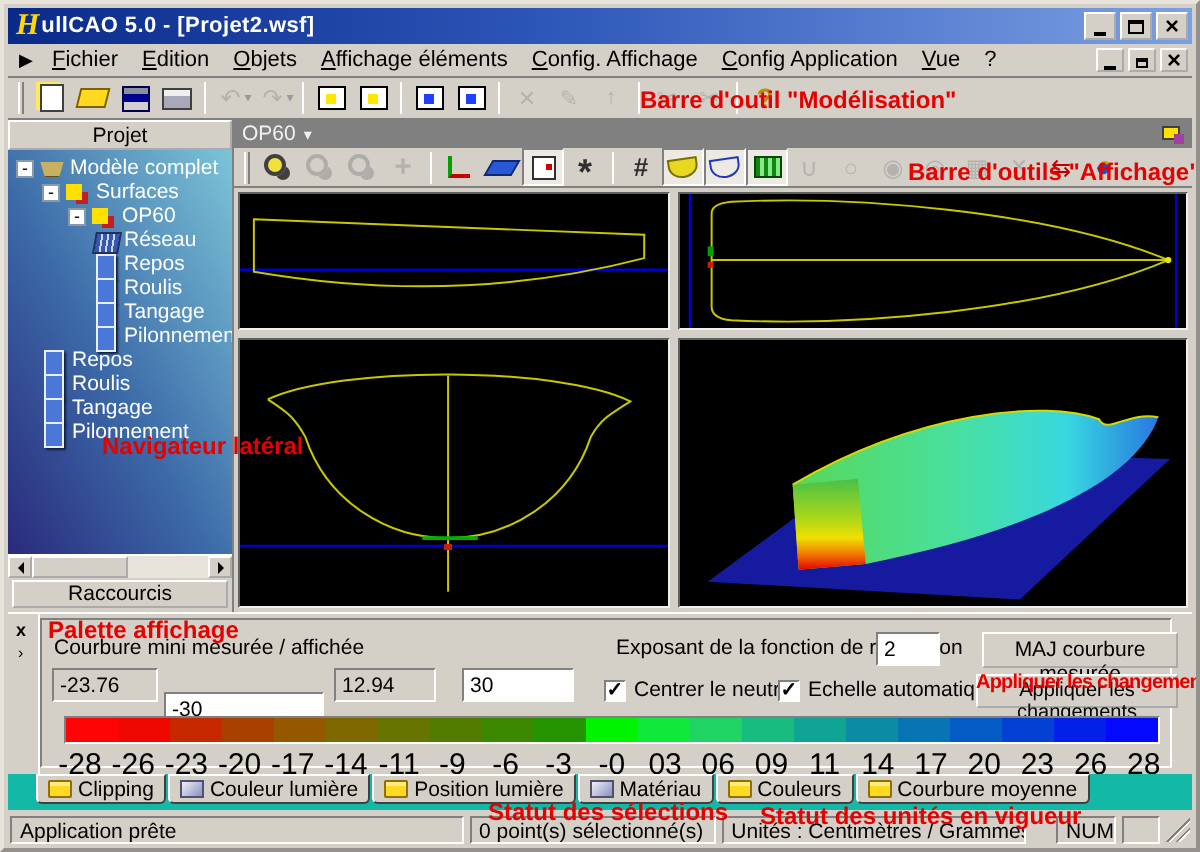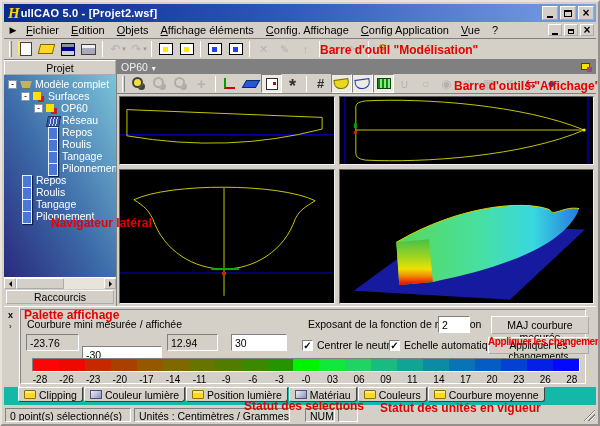--- a/index.html
+++ b/index.html
@@ -130,21 +130,21 @@
   .ed-box{position:absolute;height:17px;background:#fff;border:1px solid;border-color:#808080 #fff #fff #808080;
      font-size:10.5px;padding:1px 3px;font-family:"Liberation Sans",sans-serif;}
   .cb{position:absolute;display:flex;align-items:center;gap:4px;font-size:10.5px;}
   .cbbox{width:11px;height:11px;background:#fff;border:1px solid;border-color:#808080 #fff #fff #808080;
      font-size:10px;line-height:9px;text-align:center;font-weight:bold;}
   .cbbox::before{content:"✓";}
   .pbtn{position:absolute;background:#d4d0c8;border:1px outset #fff;font-size:10.5px;text-align:center;padding-top:2px;}
   .grad-wrap{position:absolute;left:11px;top:48px;width:548px;height:14px;border:1px solid;border-color:#808080 #fff #fff #808080;display:flex;}
   .grad-seg{flex:1;}
   .scale-row{position:absolute;left:8px;top:64px;width:554px;display:flex;justify-content:space-between;}
-  .scale-num{font-size:10px;color:#000;width:22px;text-align:center;}
+  .scale-num{font-size:15px;color:#000;width:22px;text-align:center;}
 
   
   .tabs-row{position:absolute;left:2px;top:385px;right:2px;height:18px;display:flex;align-items:flex-start;padding-left:14px;background:#14b8a6;}
   .tab{height:15px;background:#d4d0c8;border:1px solid #404040;border-top:1px solid #fff;border-left:1px solid #fff;
      border-radius:0 0 3px 3px;display:flex;align-items:center;gap:3px;padding:0 5px;font-size:10.5px;margin-right:1px;}
   .tab.selected{height:17px;border-top-color:#d4d0c8;background:#d8d4cc;}
   .tab-ic{width:12px;height:9px;flex:none;}
   .tab-ic-folder{background:#ffd820;border:1px solid #907000;border-radius:1px;box-shadow:inset 0 2px 0 #ffec80;}
   .tab-ic-palette{background:linear-gradient(135deg,#f0f0f8,#8890c0);border:1px solid #505070;}
 
@@ -565,20 +565,21 @@
         <span class="tab-ic tab-ic-folder"></span>
         <span class="tab-label">Couleurs</span>
       </div>
       <div class="tab">
         <span class="tab-ic tab-ic-folder"></span>
         <span class="tab-label">Courbure moyenne</span>
       </div>
     </div>
 
   <div class="statusbar">
+    <span class="spanel sp-msg">Application prête</span>
     <span class="spanel sp-sel">0 point(s) sélectionné(s)</span>
     <span class="spanel sp-units">Unités : Centimètres / Grammes</span>
     <span class="spanel sp-num">NUM</span>
     <span class="spanel sp-spare"></span>
     <span class="grip-corner"></span>
   </div>
 
   <span class="annot" style="left:318px;top:41px;">Barre d'outil "Modélisation"</span>
   <span class="annot" style="left:452px;top:77px;">Barre d'outils "Affichage"</span>
   <span class="annot" style="left:5px;top:214px;padding-left:44px;">Navigateur latéral</span>

